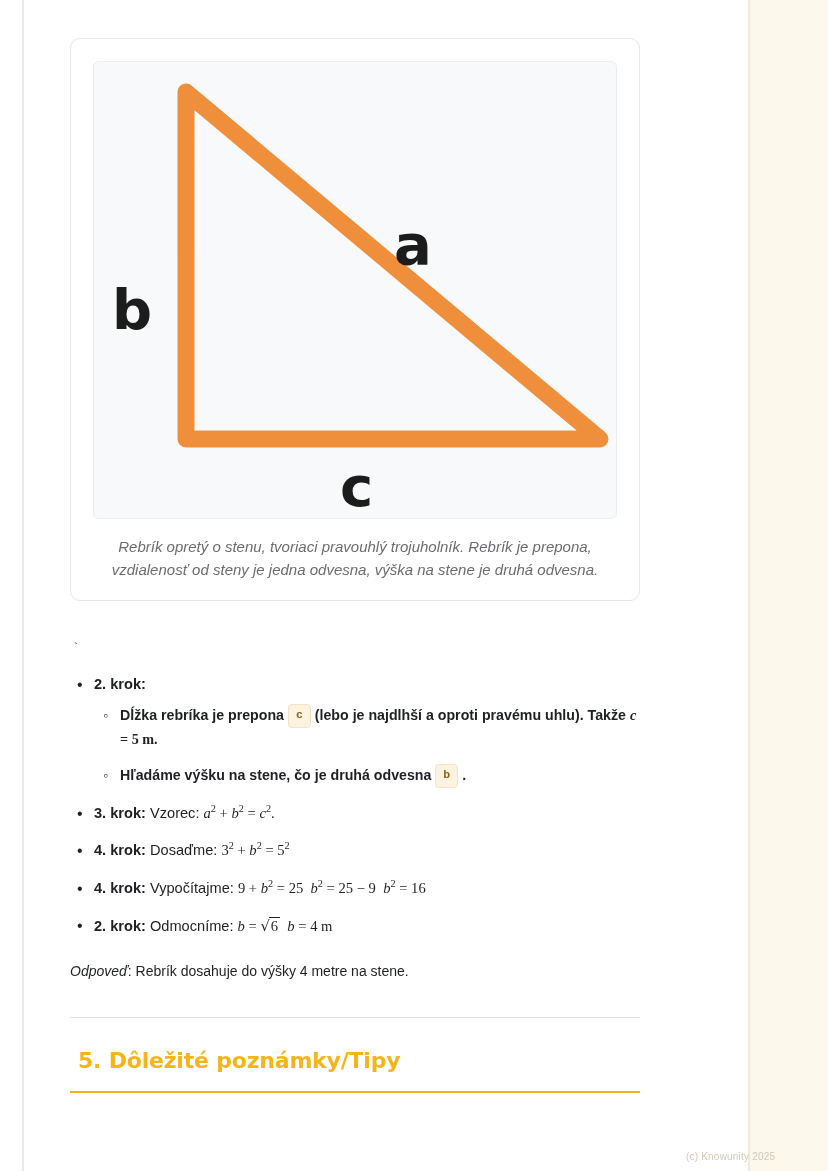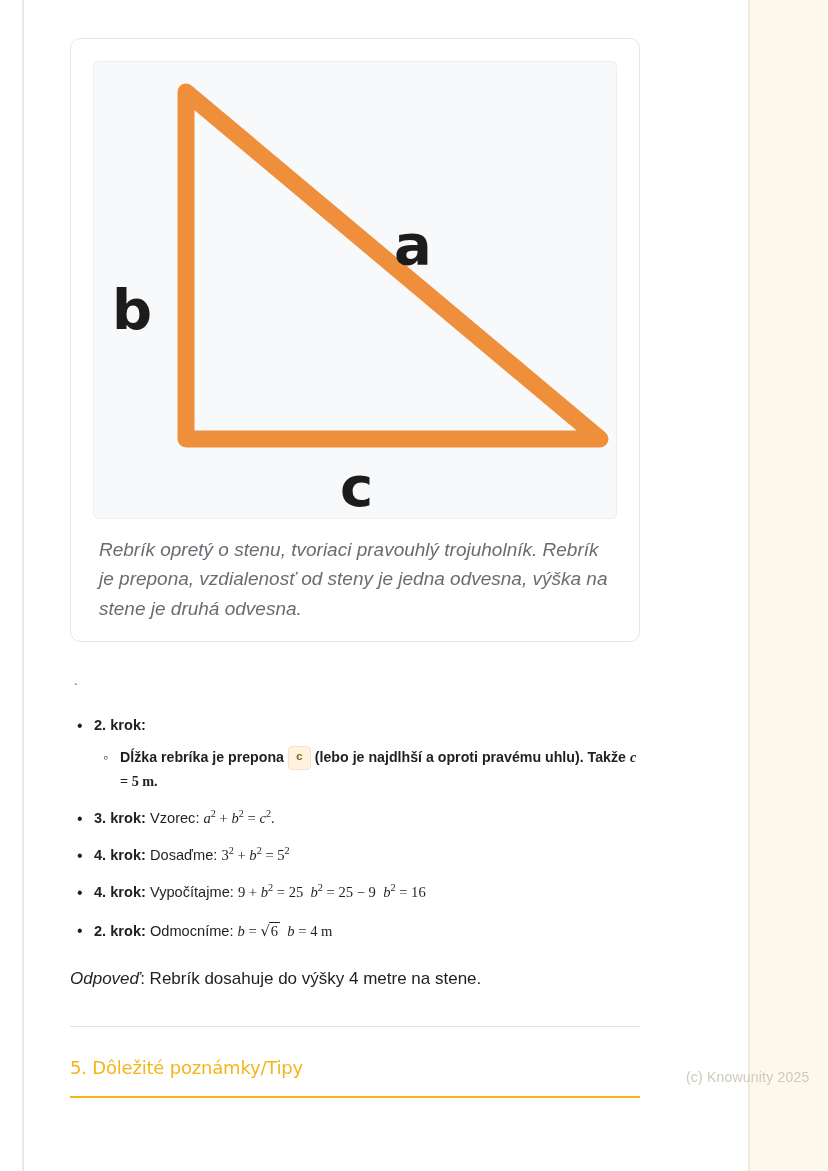--- a/index.html
+++ b/index.html
@@ -76,22 +76,23 @@
     font-family: "DejaVu Sans", sans-serif;
     font-weight: 700;
     color: #1c1c1c;
   }
   .lbl-a { left: 300px; top: 150px; font-size: 56px; }
   .lbl-b { left: 18px; top: 215px; font-size: 56px; }
   .lbl-c { left: 246px; top: 392px; font-size: 56px; }
 
   .fig-caption {
     margin-top: 16px;
+    text-align: center;
     font-style: italic;
-    font-size: 19px;
+    font-size: 15px;
     line-height: 1.55;
     color: #6b6b72;
     padding: 0 6px;
   }
 
   .backtick {
     margin-top: 40px;
     margin-left: 2px;
     font-size: 13px;
     color: #444;
@@ -156,53 +157,53 @@
     color: #8a6417;
     vertical-align: 1.5px;
   }
 
   .sqrt-wrap { display: inline-block; position: relative; font-family: "Liberation Serif", serif; }
   .sqrt-sym { font-family: "DejaVu Sans", sans-serif; }
   .radicand { border-top: 1px solid #1f2024; padding: 0 2px; margin-left: -1px; }
 
   .answer {
     margin-top: 22px;
-    font-size: 17px;
+    font-size: 14px;
     line-height: 1.6;
     color: #1f2024;
   }
   .answer .lead { font-style: italic; }
 
   hr.sep {
     margin: 34px 0 0 0;
     border: 0;
     border-top: 1px solid #e3e3e3;
     width: 570px;
   }
 
   h2.section {
-    margin: 30px 0 0 0;
-    font-size: 18px;
-    font-weight: 400;
+    margin: 30px 0 0 8px;
+    font-size: 22px;
+    font-weight: 700;
     color: #f5b519;
     letter-spacing: -0.2px;
     font-family: "DejaVu Sans", sans-serif;
   }
   .section-rule {
     margin-top: 18px;
     width: 570px;
     height: 2px;
     background: #f5b519;
   }
 
   .copyright {
     position: absolute;
     left: 686px;
-    top: 1069px;
-    font-size: 14px;
+    top: 1151px;
+    font-size: 10px;
     color: #cfc9b8;
     letter-spacing: 0.2px;
   }
 </style>
 </head>
 <body>
 
 <div id="page">
 
   <div class="left-strip"></div>
@@ -224,20 +225,21 @@
     </div>
 
     <div class="backtick">`</div>
 
     <ul class="l1">
 
       <li>
         <b>2. krok:</b>
         <ul class="l2">
           <li><span>Dĺžka rebríka je prepona </span><code class="kw">c</code><span> (lebo je najdlhší a oproti pravému uhlu). Takže </span><span class="mtxt"><span class="mi">c</span> <span class="mn">= 5 m.</span></span></li>
+          <li><span>Hľadáme výšku na stene, čo je druhá odvesna </span><code class="kw">b</code><span> .</span></li>
         </ul>
       </li>
 
       <li>
         <b>3. krok:</b>
         <span>Vzorec: </span>
         <span class="mtxt"><span class="mi">a</span><sup>2</sup> + <span class="mi">b</span><sup>2</sup> = <span class="mi">c</span><sup>2</sup>.</span>
       </li>
 
       <li>

